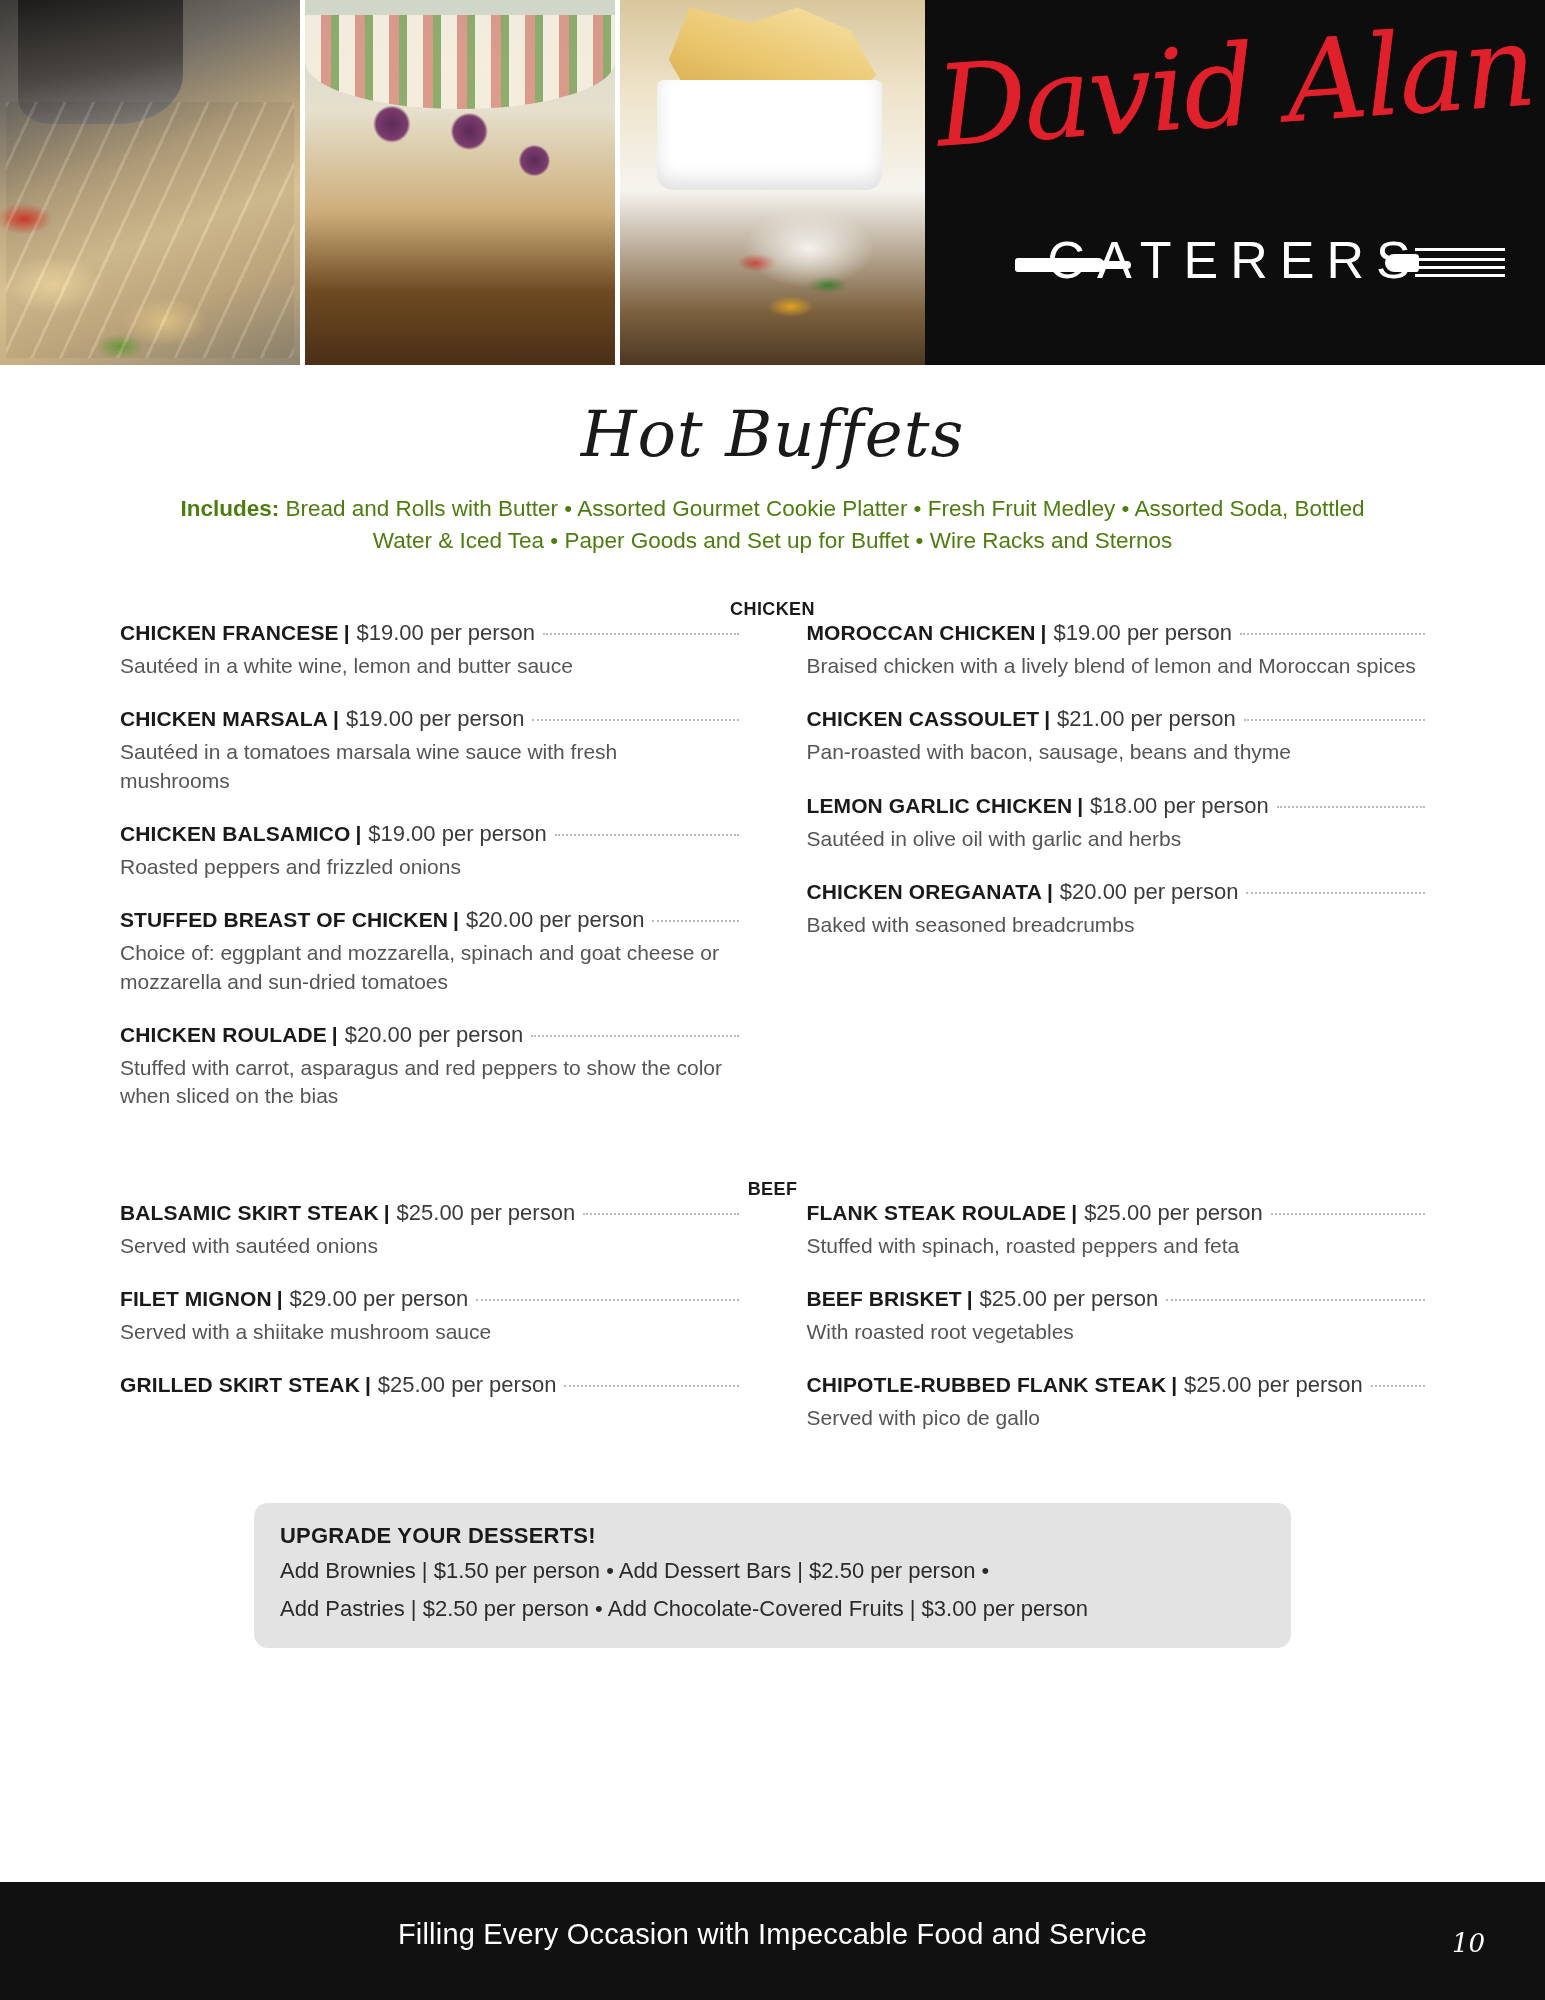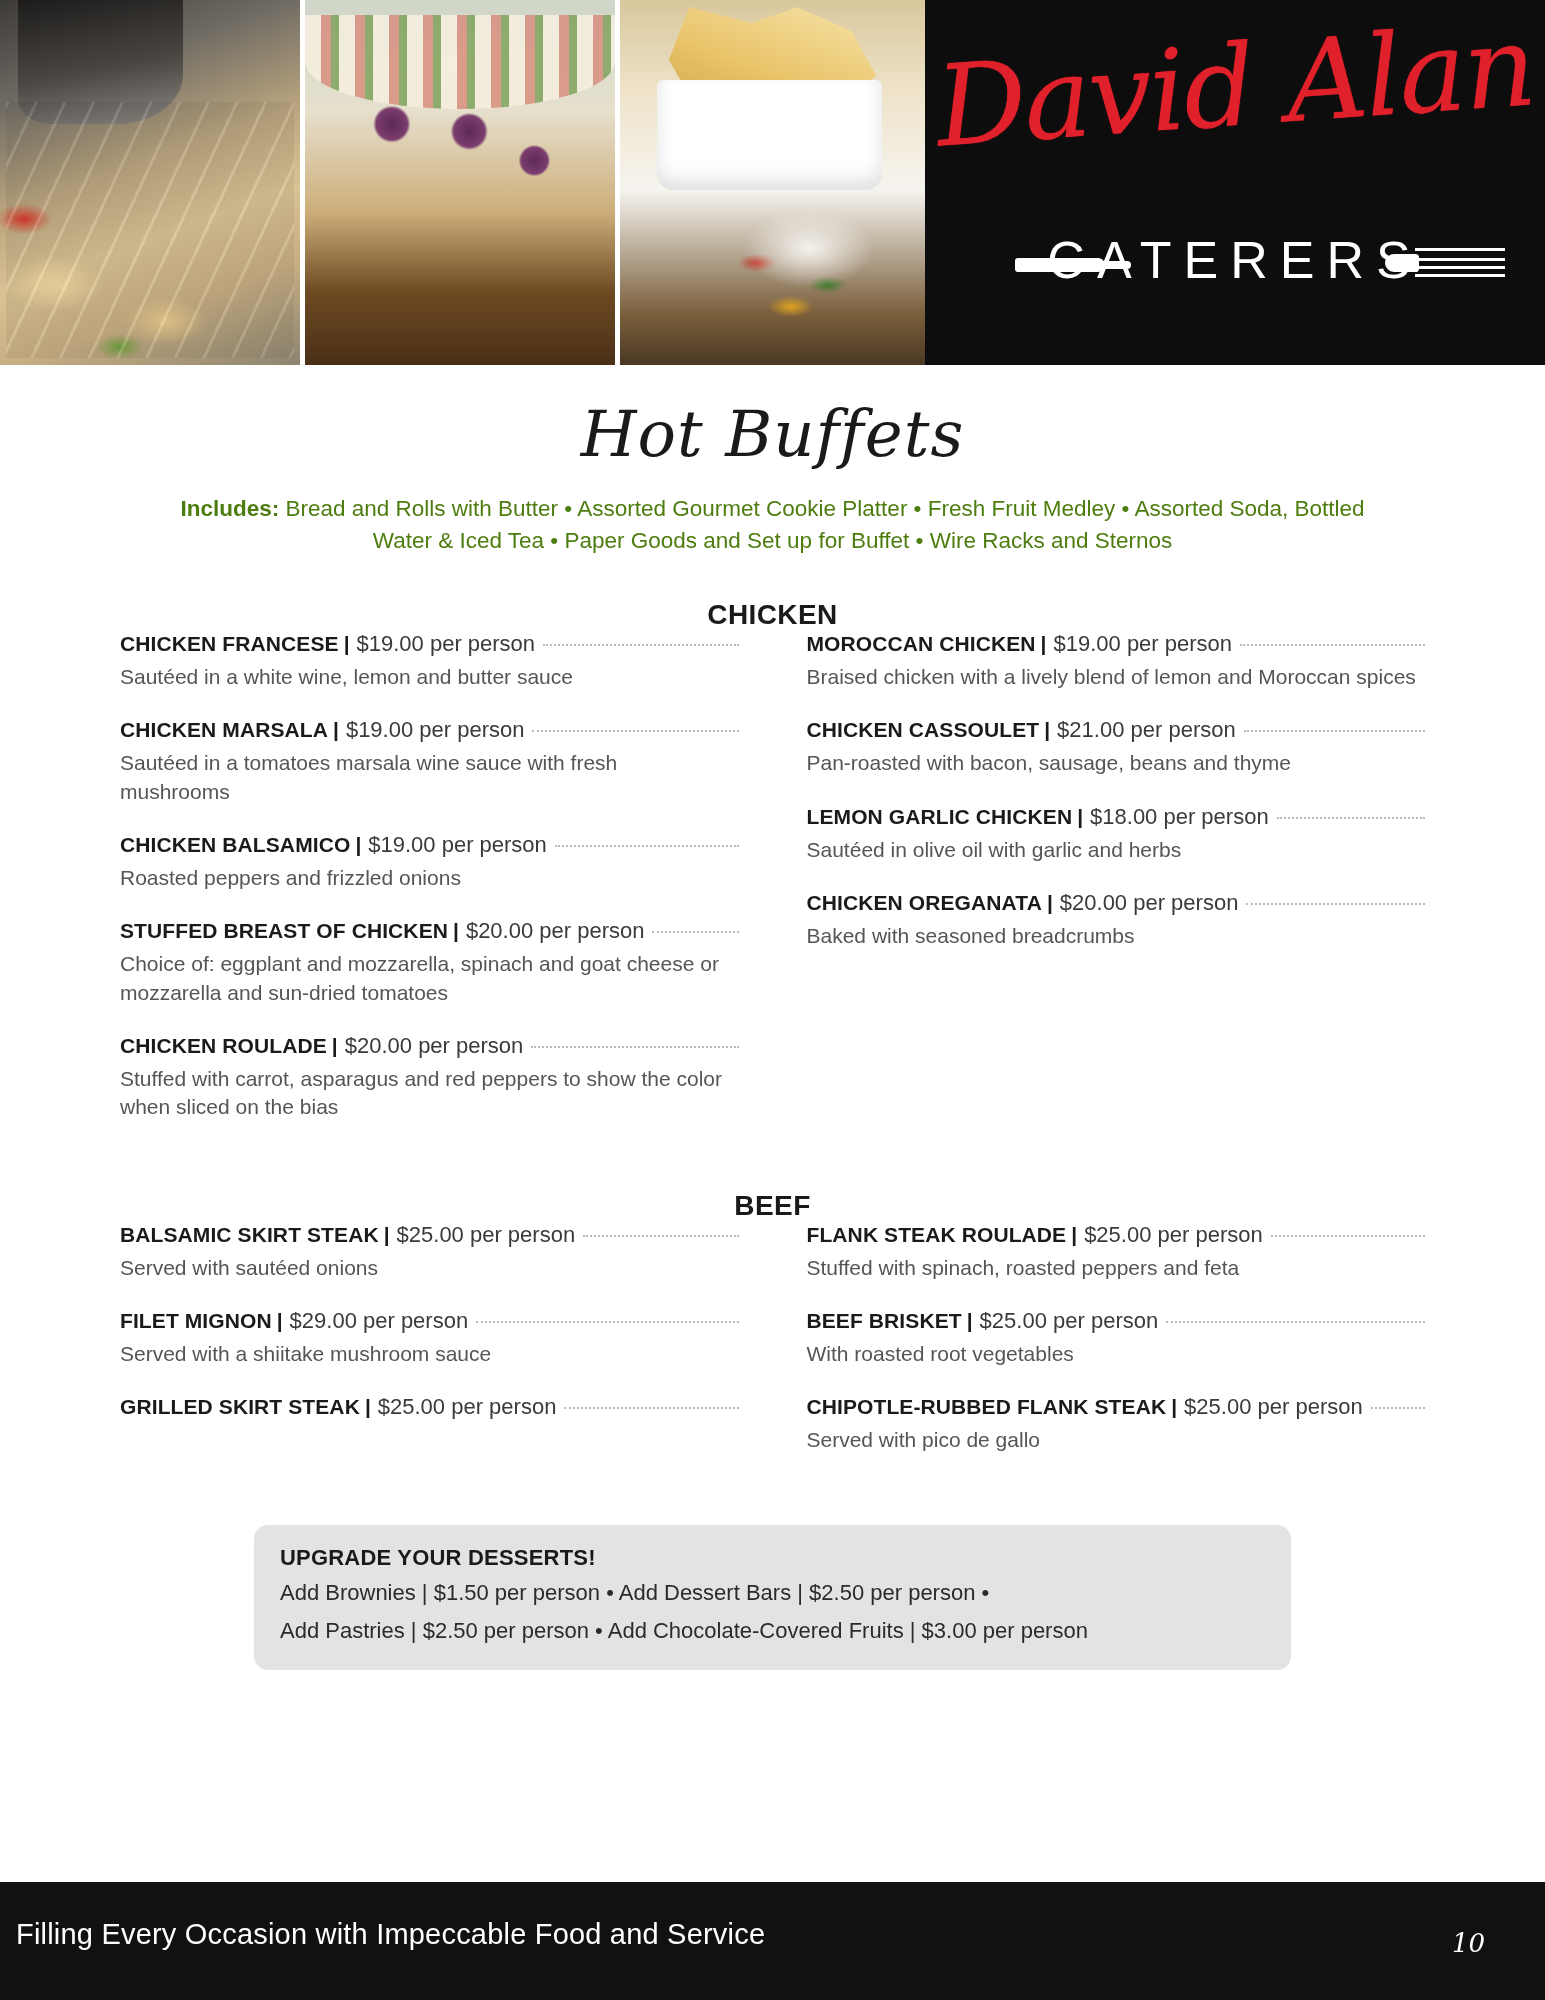--- a/index.html
+++ b/index.html
@@ -171,21 +171,21 @@
     line-height: 1.42;
     margin: 22px auto 0;
     width: 1200px;
   }
   .includes b { font-weight: bold; }
 
   
   .section-head {
     text-align: center;
     font-weight: bold;
-    font-size: 28px;
+    font-size: 18px;
     letter-spacing: .4px;
     color: #1a1a1a;
     margin-top: 42px;
   }
   .grid {
     display: flex;
     gap: 68px;
     padding: 0 120px;
     margin-top: 0;
   }
@@ -258,24 +258,24 @@
     left: 0; bottom: 0;
     width: 1545px;
     height: 118px;
     background: #111111;
     color: #ffffff;
   }
   .footer-text {
     position: absolute;
     left: 0; right: 0;
     top: 36px;
+    text-align: center;
     font-size: 29px;
     font-weight: 300;
     letter-spacing: .2px;
-    padding-left: 16px;
   }
   .page-number {
     position: absolute;
     right: 60px;
     top: 46px;
     font-family: "DejaVu Serif", serif;
     font-style: italic;
     font-size: 26px;
     color: #ffffff;
   }

